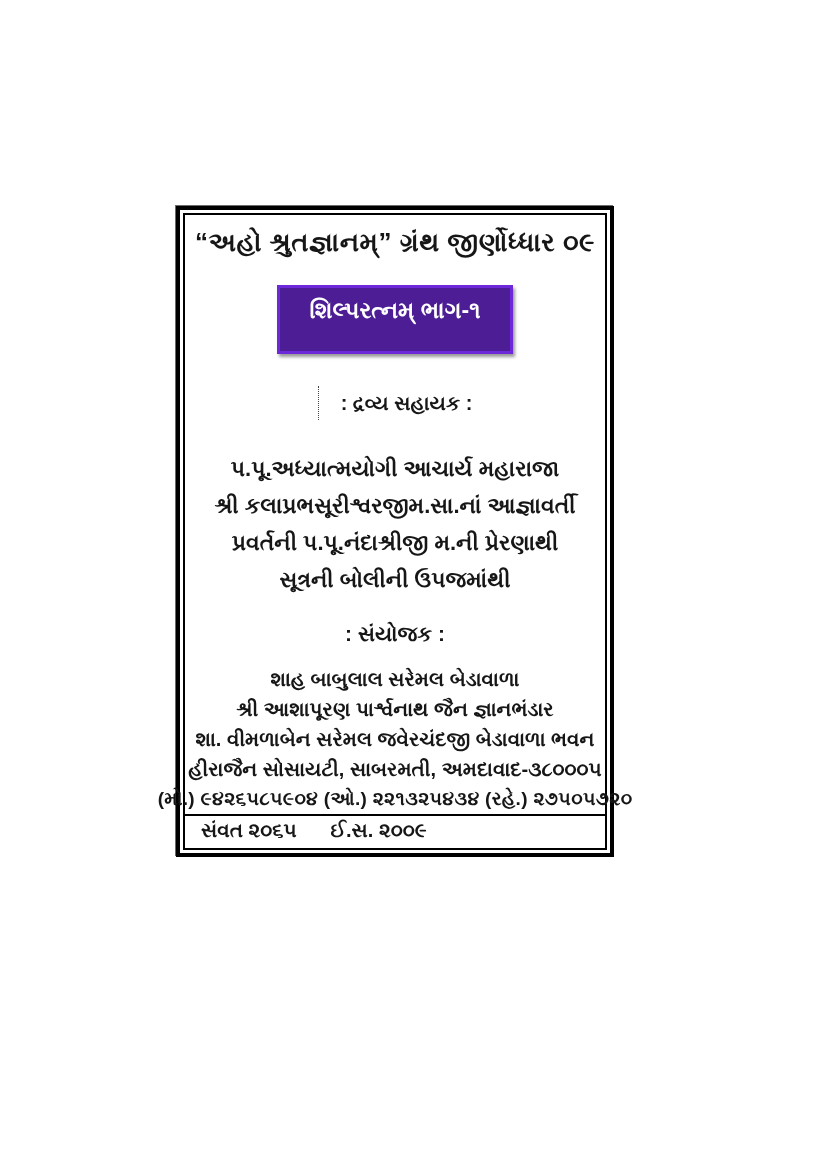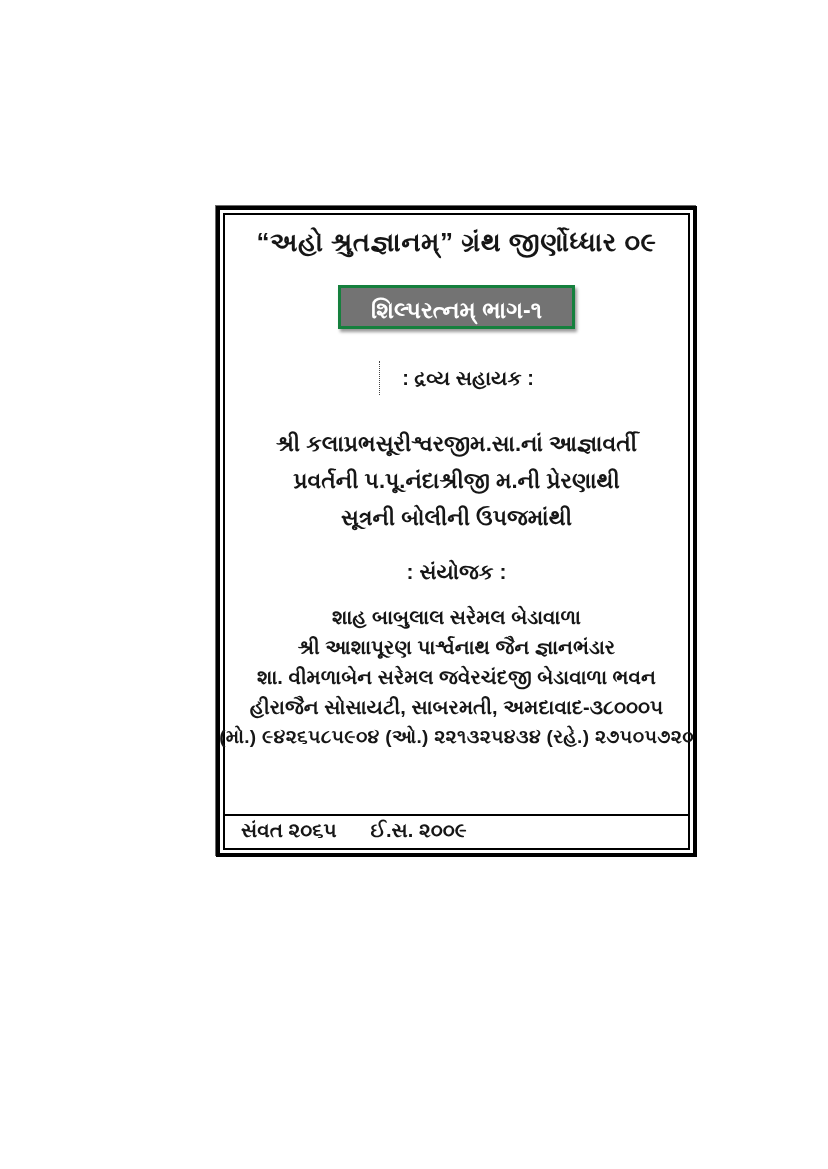--- a/index.html
+++ b/index.html
@@ -8,26 +8,25 @@
     background: #ffffff;
     font-family: "Liberation Sans", "DejaVu Sans", sans-serif;
     color: #161616;
     overflow: hidden;
   }
   .page { position: relative; width: 828px; height: 1169px; background:#ffffff; }
 
   .frame-outer {
     position: absolute;
     left: 176px; top: 206px;
-    width: 481px; height: 651px;
+    width: 438px; height: 651px;
     border: 4px solid #000;
     padding: 3px;
     background: #ffffff;
     box-shadow: -1px -1px 0 #6b6b6b;
-    margin-left: 40px;
   }
   .frame-inner {
     border: 2px solid #000;
     width: 100%; height: 100%;
     display: flex;
     flex-direction: column;
     align-items: center;
     text-align: center;
   }
 
@@ -35,25 +34,25 @@
     margin-top: 10px;
     font-size: 26px;
     font-weight: bold;
     line-height: 34px;
     letter-spacing: 0.5px;
     white-space: nowrap;
   }
 
   .title-plate {
     margin-top: 26px;
-    background: #737373;
+    background: #4c1d95;
     color: #ffffff;
-    border: 3px solid #15803d;
+    border: 3px solid #6d28d9;
     box-shadow: 2px 3px 3px #9a9a9a;
-    padding: 9px 30px 2px;
+    padding: 9px 30px 27px;
     font-size: 23px;
     font-weight: bold;
     white-space: nowrap;
   }
 
   .sponsor-heading {
     margin-top: 32px;
     font-size: 20px;
     font-weight: bold;
     line-height: 28px;
@@ -122,20 +121,21 @@
       <div class="title-plate">
         <span>શિલ્પરત્નમ્ ભાગ-૧</span>
       </div>
 
       <div class="sponsor-heading">
         <span class="dotted-mark"></span>
         <span>: દ્રવ્ય સહાયક :</span>
       </div>
 
       <div class="sponsor-lines">
+        <div class="sponsor-line">પ.પૂ.અધ્યાત્મયોગી આચાર્ય મહારાજા</div>
         <div class="sponsor-line">શ્રી કલાપ્રભસૂરીશ્વરજીમ.સા.નાં આજ્ઞાવર્તી</div>
         <div class="sponsor-line">પ્રવર્તની પ.પૂ.નંદાશ્રીજી મ.ની પ્રેરણાથી</div>
         <div class="sponsor-line">સૂત્રની બોલીની ઉપજમાંથી</div>
       </div>
 
       <div class="organizer-heading">: સંયોજક :</div>
 
       <div class="organizer-lines">
         <div class="organizer-line">શાહ બાબુલાલ સરેમલ બેડાવાળા</div>
         <div class="organizer-line">શ્રી આશાપૂરણ પાર્શ્વનાથ જૈન જ્ઞાનભંડાર</div>

